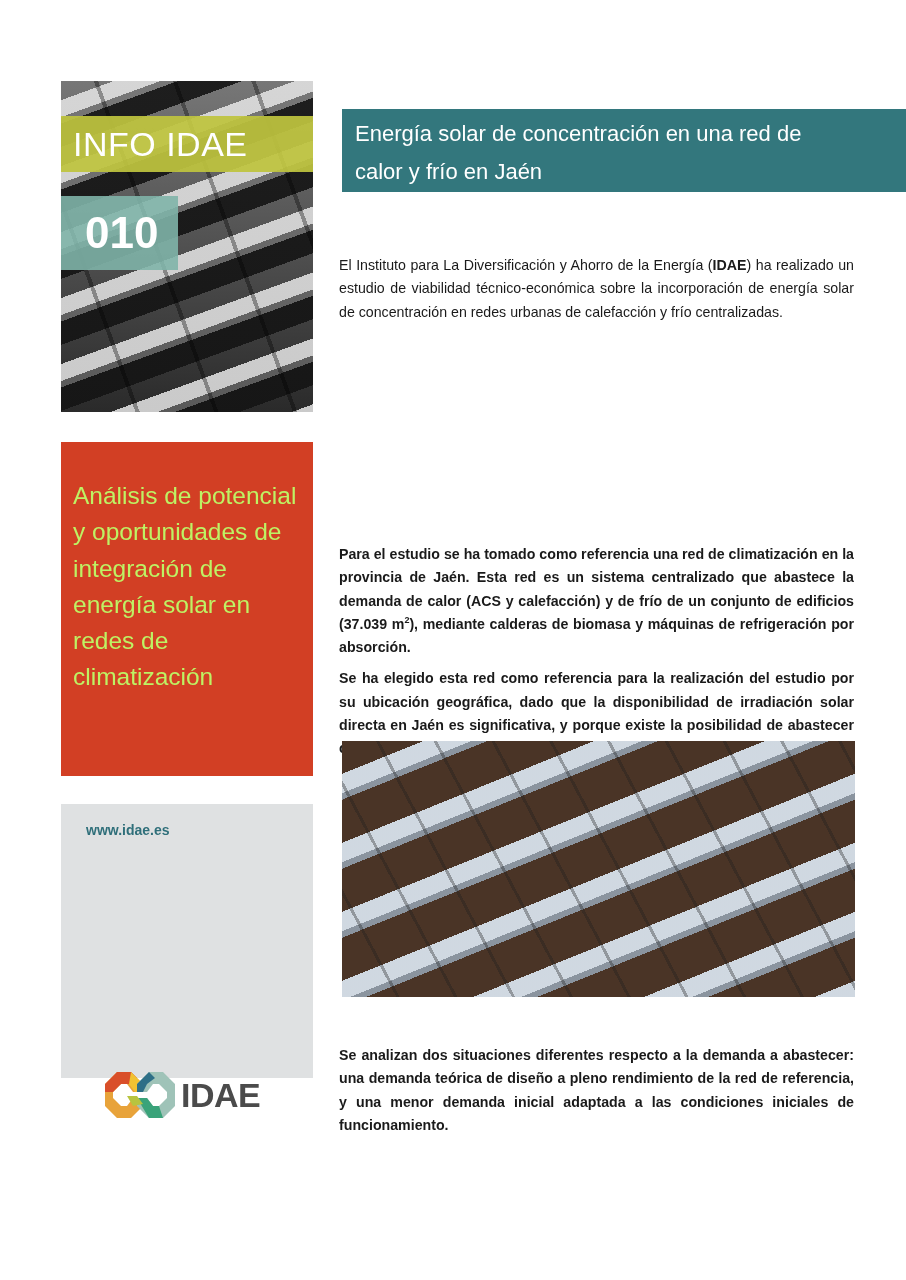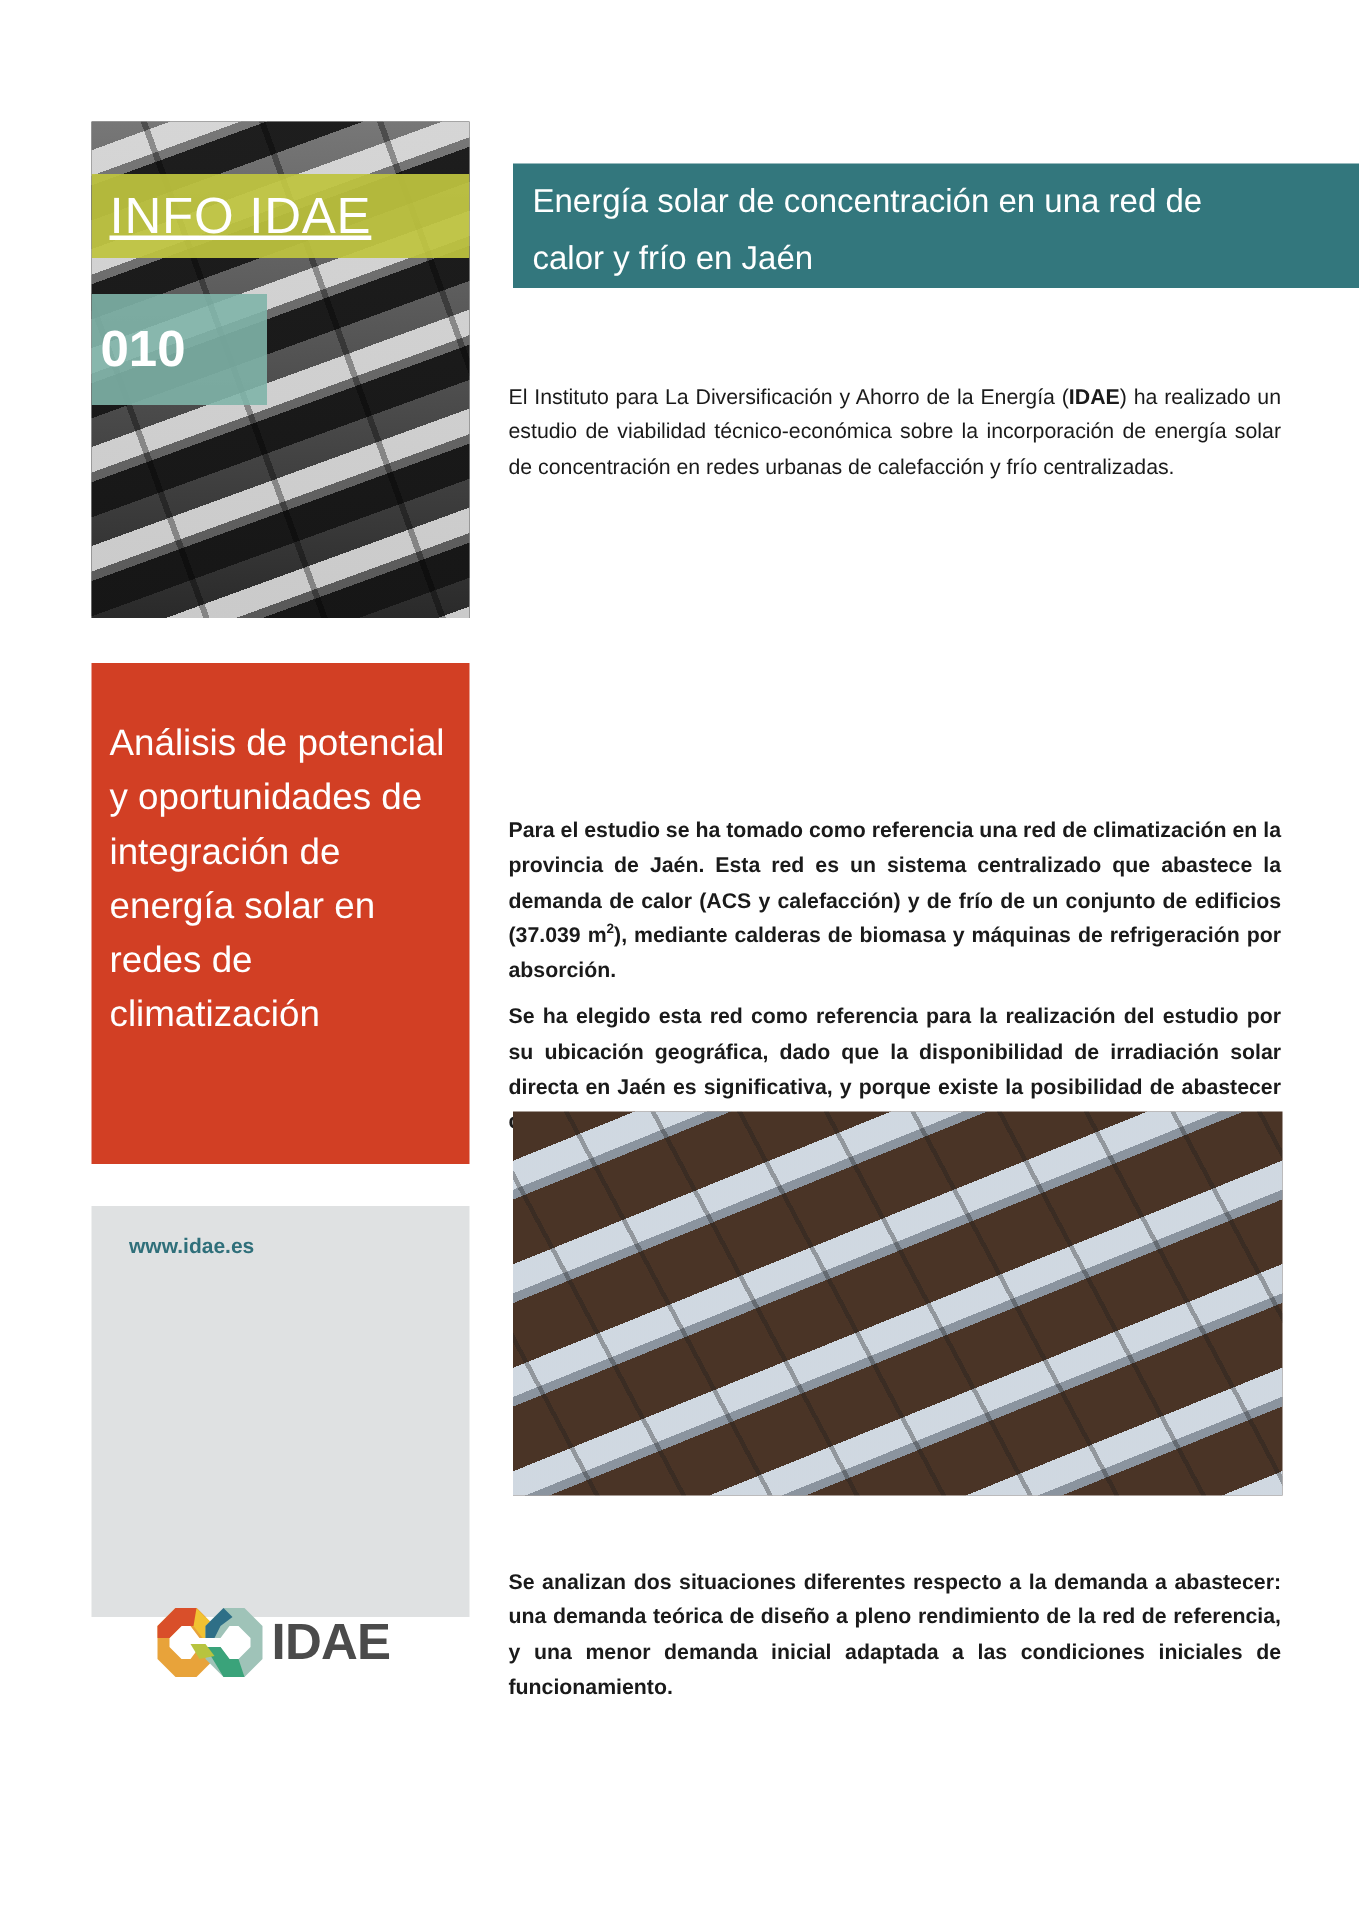--- a/index.html
+++ b/index.html
@@ -11,30 +11,30 @@
            background:#3a3a3a; }
   .cover .photo { position:absolute; inset:0;
     background:
       repeating-linear-gradient(160deg, rgba(255,255,255,0) 0 18px, rgba(230,230,230,.85) 18px 34px, rgba(120,120,120,.6) 34px 40px, rgba(20,20,20,.9) 40px 62px),
       linear-gradient(180deg,#777 0%,#2a2a2a 100%);
   }
   .cover .photo::after { content:""; position:absolute; inset:0;
     background: repeating-linear-gradient(70deg, rgba(255,255,255,0) 0 70px, rgba(0,0,0,.35) 70px 74px); }
   .band-title { position:absolute; left:0; top:35px; width:252px; height:56px; background:rgba(190,196,62,.93);
      display:flex; align-items:center; }
-  .band-title span { color:#fff; font-size:34px; padding-left:12px; letter-spacing:.5px;text-decoration:underline; }
+  .band-title span { color:#fff; font-size:34px; padding-left:12px; letter-spacing:.5px; }
   .issue-box { position:absolute; left:0; top:115px; width:117px; height:74px; background:rgba(127,180,168,.9);
      display:flex; align-items:center; }
-  .issue-box span { color:#fff; font-weight:bold; font-size:34px; padding-left:6px;text-align:right; }
+  .issue-box span { color:#fff; font-weight:bold; font-size:44px; padding-left:24px;text-align:right; }
   .band-date { position:absolute; left:0; top:269px; width:252px; height:40px; background:rgba(190,196,62,.95);
      display:flex; align-items:center; }
   .band-date span { color:#fff; font-size:24px; padding-left:11px; }
 
   .red-box { position:absolute; left:61px; top:442px; width:252px; height:334px; background:#d23f24; }
-  .red-box p { margin:0; position:absolute; left:12px; top:36px; width:234px; color:#ffffff;
+  .red-box p { margin:0; position:absolute; left:12px; top:36px; width:234px; color:#bef264;
      font-size:24.5px; line-height:36.3px; }
 
   .gray-box { position:absolute; left:61px; top:804px; width:252px; height:274px; background:#dfe1e2; }
   .gray-box .url { position:absolute; left:25px; top:18px; font-size:14px; font-weight:bold; color:#2f6f7a; }
   .logo { position:absolute; left:42px; top:266px; display:flex; align-items:center; }
   .logo .word { font-size:34px; font-weight:bold; color:#4b4b4b; margin-left:4px; letter-spacing:-.5px; }
 
   
   .headline { position:absolute; left:342px; top:109px; width:616px; height:83px; background:#33777d; }
   .headline h1 { margin:0; position:absolute; left:13px; top:6px; width:495px; color:#fff;

